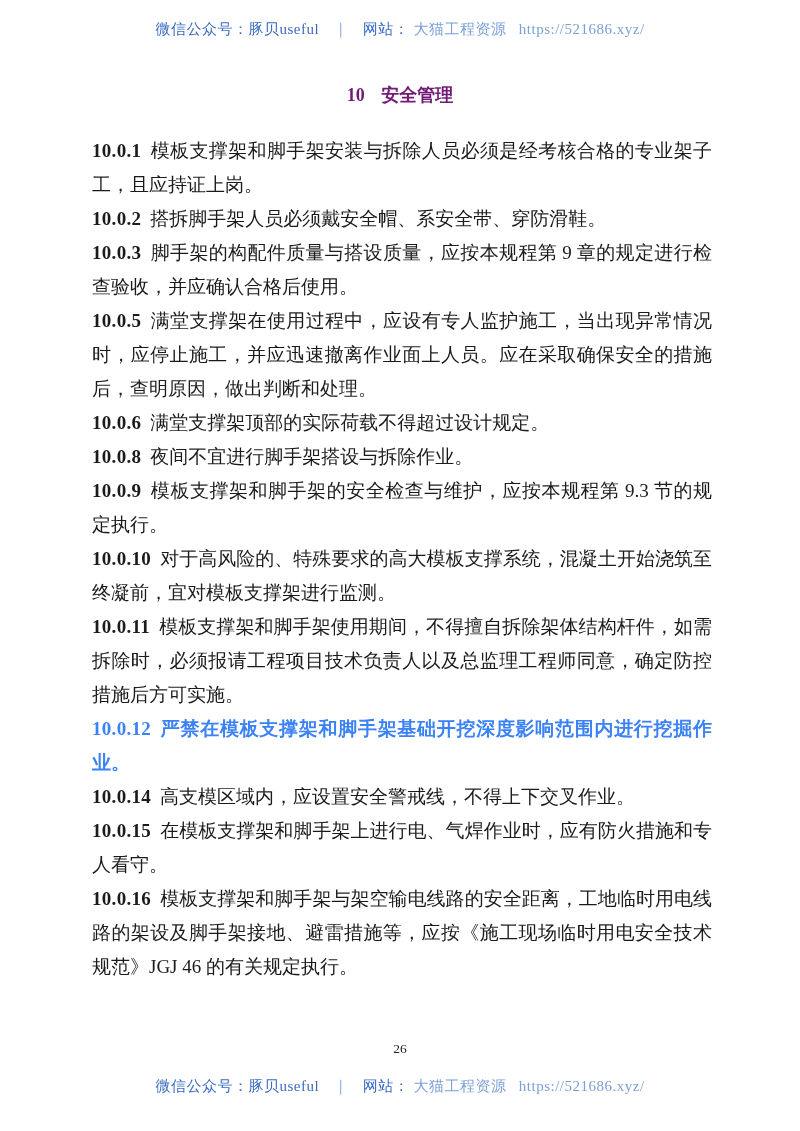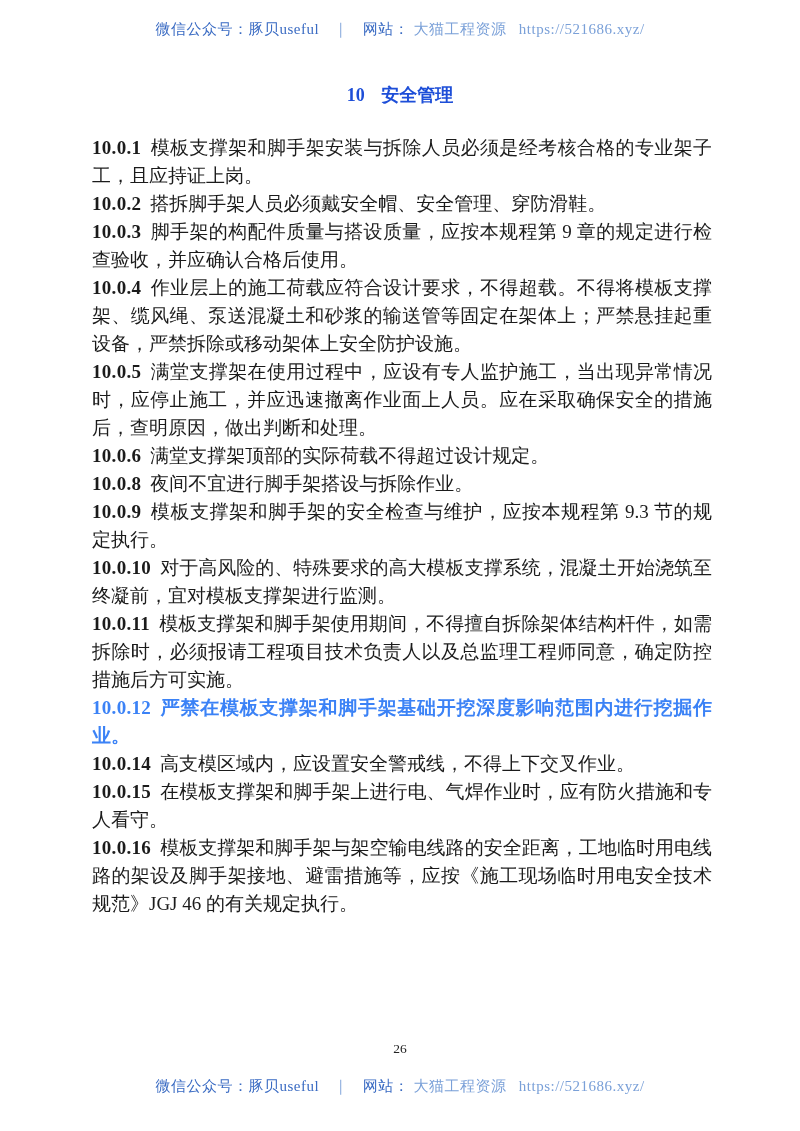--- a/index.html
+++ b/index.html
@@ -30,32 +30,32 @@
   .banner .site-name { margin-right: 8px; }
   .banner a { text-decoration: none; }
   .doc-title {
     position: absolute;
     top: 83px;
     left: 0;
     width: 100%;
     text-align: center;
     font-size: 18px;
     font-weight: 700;
-    color: #1d4ed8;
+    color: #701a75;
   }
   .doc-title .t-num { margin-right: 12px; }
   .clauses {
     position: absolute;
     top: 134px;
     left: 92px;
     width: 620px;
   }
   .clause {
     font-size: 19px;
-    line-height: 28px;
+    line-height: 34px;
     text-align: justify;
     text-justify: inter-ideograph;
     overflow-wrap: break-word;
   }
   .clause .num {
     font-weight: 700;
     margin-right: 9px;
     letter-spacing: 0.3px;
   }
   .clause.bold-clause { font-weight: 700; color: #3b82f6; }
@@ -86,30 +86,27 @@
     <span class="t-num">10</span>
     <span class="t-text">安全管理</span>
   </h1>
 
   <div class="clauses">
   <p class="clause">
     <b class="num">10.0.1</b><span class="txt">模板支撑架和脚手架安装与拆除人员必须是经考核合格的专业架子工，且应持证上岗。</span>
   </p>
 
   <p class="clause">
-    <b class="num">10.0.2</b><span class="txt">搭拆脚手架人员必须戴安全帽、安全管理、穿防滑鞋。</span>
+    <b class="num">10.0.2</b><span class="txt">搭拆脚手架人员必须戴安全帽、系安全带、穿防滑鞋。</span>
   </p>
 
   <p class="clause">
     <b class="num">10.0.3</b><span class="txt">脚手架的构配件质量与搭设质量，应按本规程第 9 章的规定进行检查验收，并应确认合格后使用。</span>
   </p>
 
-  <p class="clause">
-    <b class="num">10.0.4</b><span class="txt">作业层上的施工荷载应符合设计要求，不得超载。不得将模板支撑架、缆风绳、泵送混凝土和砂浆的输送管等固定在架体上；严禁悬挂起重设备，严禁拆除或移动架体上安全防护设施。</span>
-  </p>
 
   <p class="clause">
     <b class="num">10.0.5</b><span class="txt">满堂支撑架在使用过程中，应设有专人监护施工，当出现异常情况时，应停止施工，并应迅速撤离作业面上人员。应在采取确保安全的措施后，查明原因，做出判断和处理。</span>
   </p>
 
   <p class="clause">
     <b class="num">10.0.6</b><span class="txt">满堂支撑架顶部的实际荷载不得超过设计规定。</span>
   </p>
 
 

